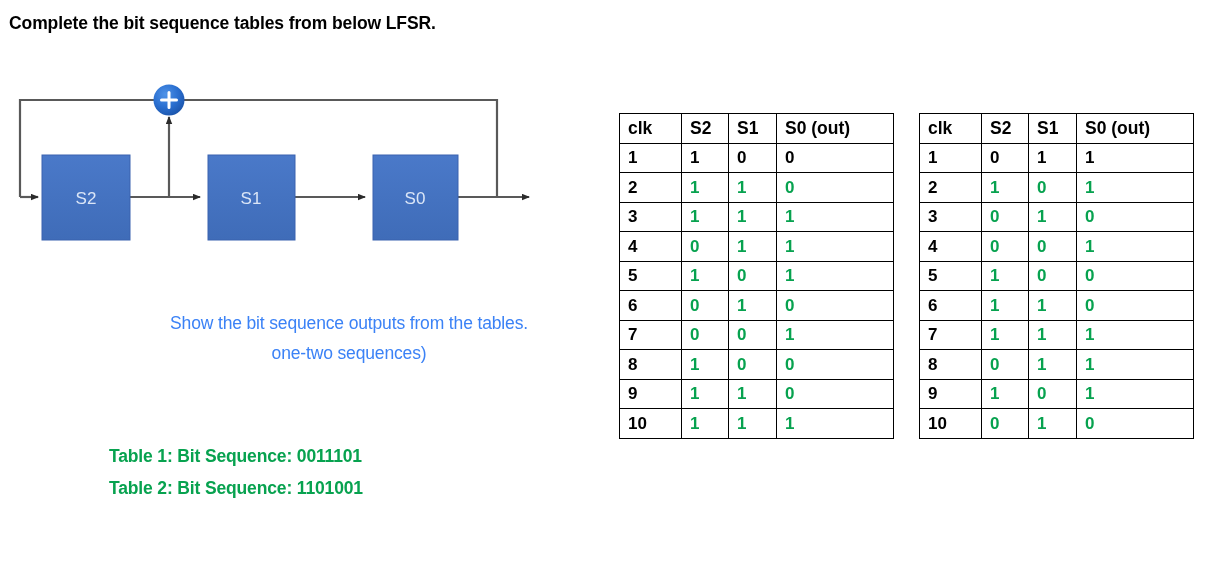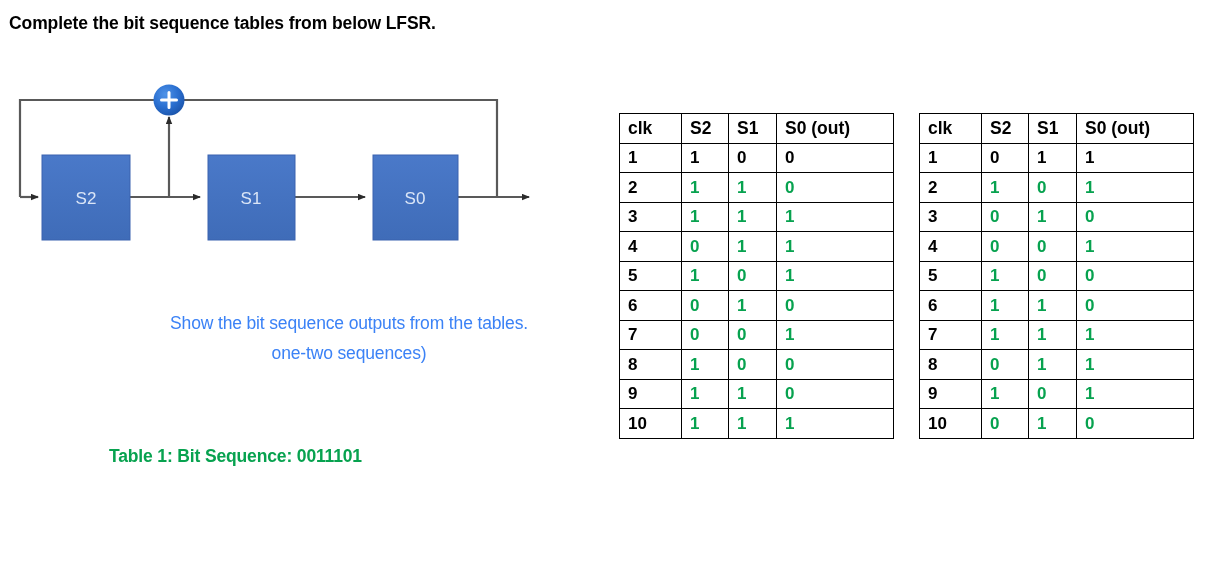--- a/index.html
+++ b/index.html
@@ -167,20 +167,21 @@
   </svg>
 </div>
 
 <div id="prompt">
   <div>Show the bit sequence outputs from the tables.</div>
   <div>one-two sequences)</div>
 </div>
 
 <div id="answers">
   <div>Table 1: Bit Sequence: 0011101</div>
+  <div>Table 2: Bit Sequence: 1101001</div>
 </div>
 
 <table class="bit-table" id="table-1">
   <colgroup>
     <col class="c-clk">
       <col class="c-s2">
       <col class="c-s1">
       <col class="c-s0">
   </colgroup>
   <thead>

